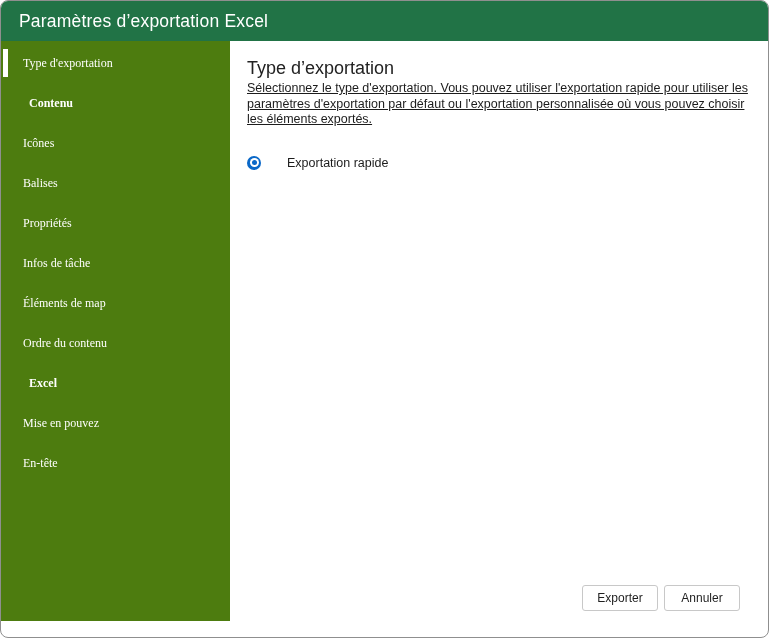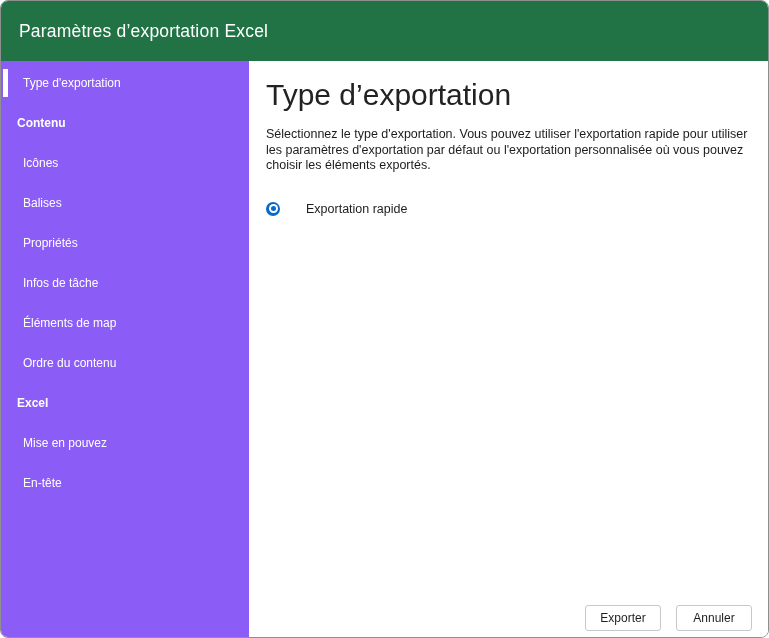--- a/index.html
+++ b/index.html
@@ -11,82 +11,84 @@
     width: 769px;
     height: 638px;
     border: 1px solid #8f8f8f;
     border-radius: 8px;
     overflow: hidden;
     background: #fff;
   }
 
   
   .header {
-    height: 60px;
+    height: 40px;
     background: #217346;
     display: flex;
     align-items: center;
     padding-left: 18px;
   }
   .header-title {
     color: #ffffff;
     font-size: 17.5px;
     font-weight: 400;
     letter-spacing: 0.2px;
   }
 
   
   .body { display: flex; height: 580px; }
 
   .sidebar {
-    width: 248px;
-    background: #8b5cf6;
+    width: 229px;
+    background: #4d7c0f;
     padding-top: 2px;
     flex-shrink: 0;
+    font-family: Liberation Serif, serif;
   }
   .side-item, .side-section {
     height: 40px;
     display: flex;
     align-items: center;
     color: #ffffff;
     font-size: 12px;
     position: relative;
     cursor: default;
   }
   .side-item { padding-left: 22px; }
-  .side-section { padding-left: 16px; font-weight: bold; }
+  .side-section { padding-left: 28px; font-weight: bold; }
   .side-item .sel-bar { display: none; }
   .side-item.selected .sel-bar {
     display: block;
     position: absolute;
     left: 2px;
     top: 6px;
     width: 5px;
     height: 28px;
     background: #ffffff;
   }
 
   .content {
     flex: 1;
     position: relative;
     background: #ffffff;
     padding: 17px 16px 0 17px;
   }
   .page-title {
-    font-size: 30px;
+    font-size: 18px;
     font-weight: 400;
     color: #222222;
-    margin-bottom: 15px;
+    margin-bottom: 2px;
   }
   .page-desc {
     font-size: 12.5px;
     line-height: 15.5px;
     color: #1c1c1c;
     max-width: 512px;
     margin-bottom: 20px;
+    text-decoration: underline;
   }
 
   .option-row {
     display: flex;
     align-items: center;
     height: 30px;
     gap: 26px;
     cursor: default;
   }
   .radio {
@@ -116,24 +118,24 @@
     width: 5px;
     height: 5px;
     border-radius: 50%;
     background: #0a68c8;
   }
   .option-label { font-size: 12.5px; color: #1c1c1c; }
 
   
   .footer {
     position: absolute;
-    right: 16px;
+    right: 28px;
     bottom: 10px;
     display: flex;
-    gap: 15px;
+    gap: 6px;
   }
   .btn {
     min-width: 76px;
     height: 26px;
     padding: 0 14px;
     background: #ffffff;
     border: 1px solid #c8c8c8;
     border-radius: 3px;
     font-family: "Liberation Sans", sans-serif;
     font-size: 12px;

